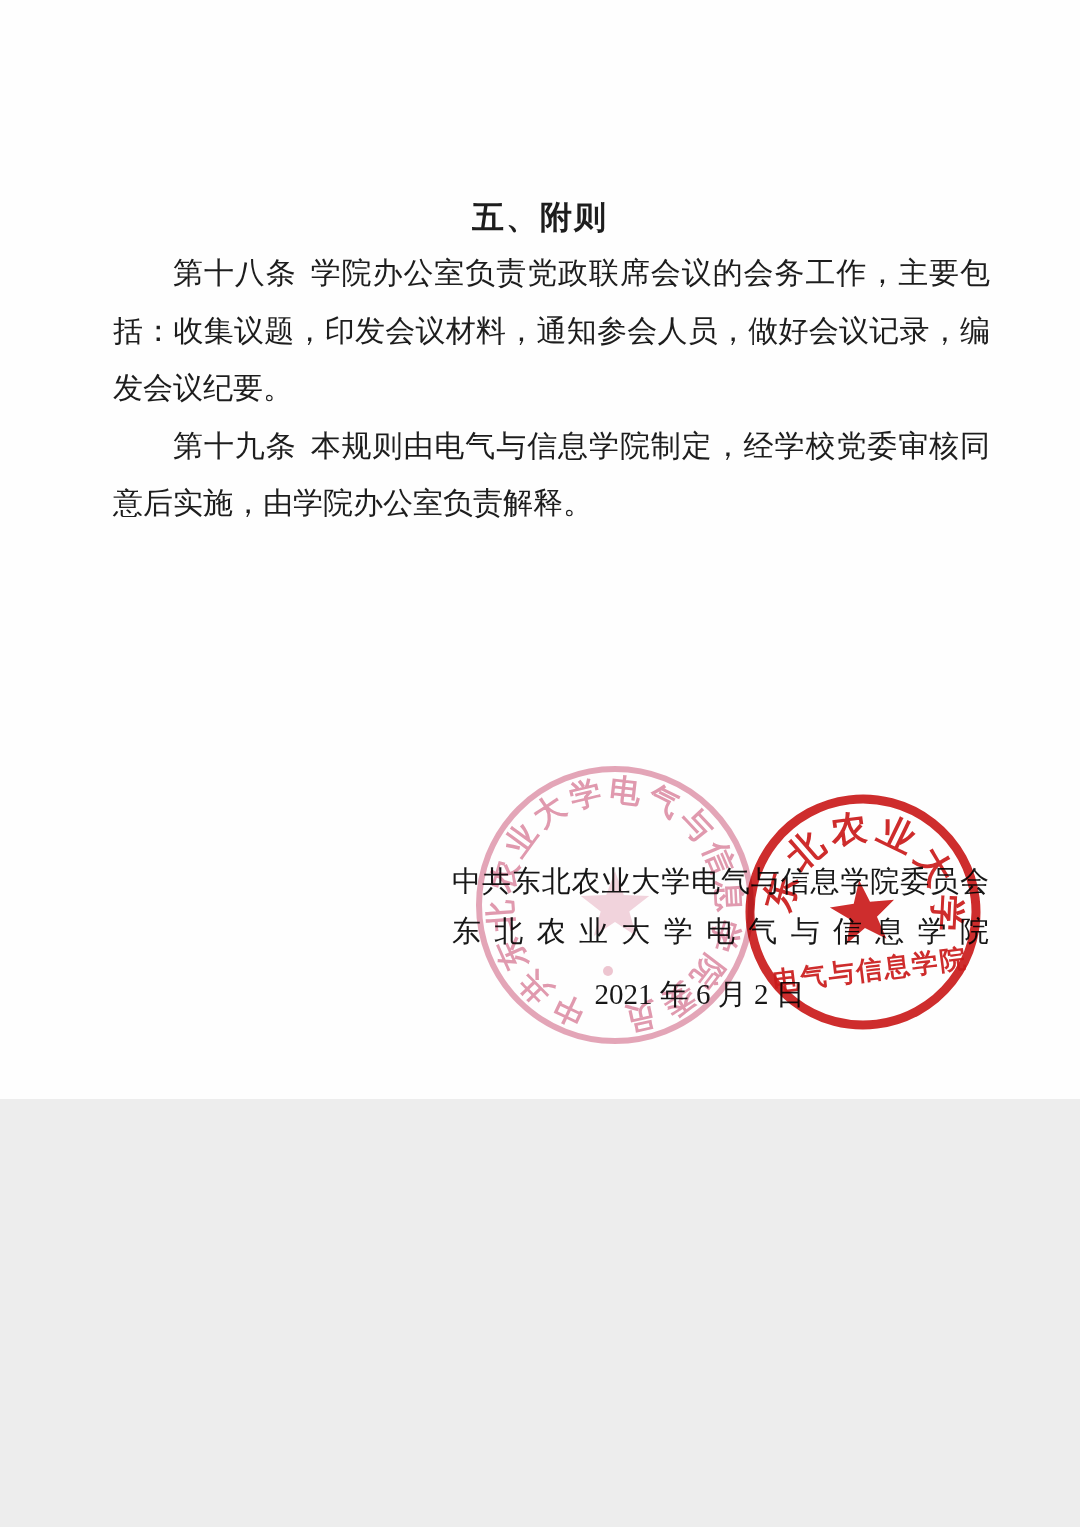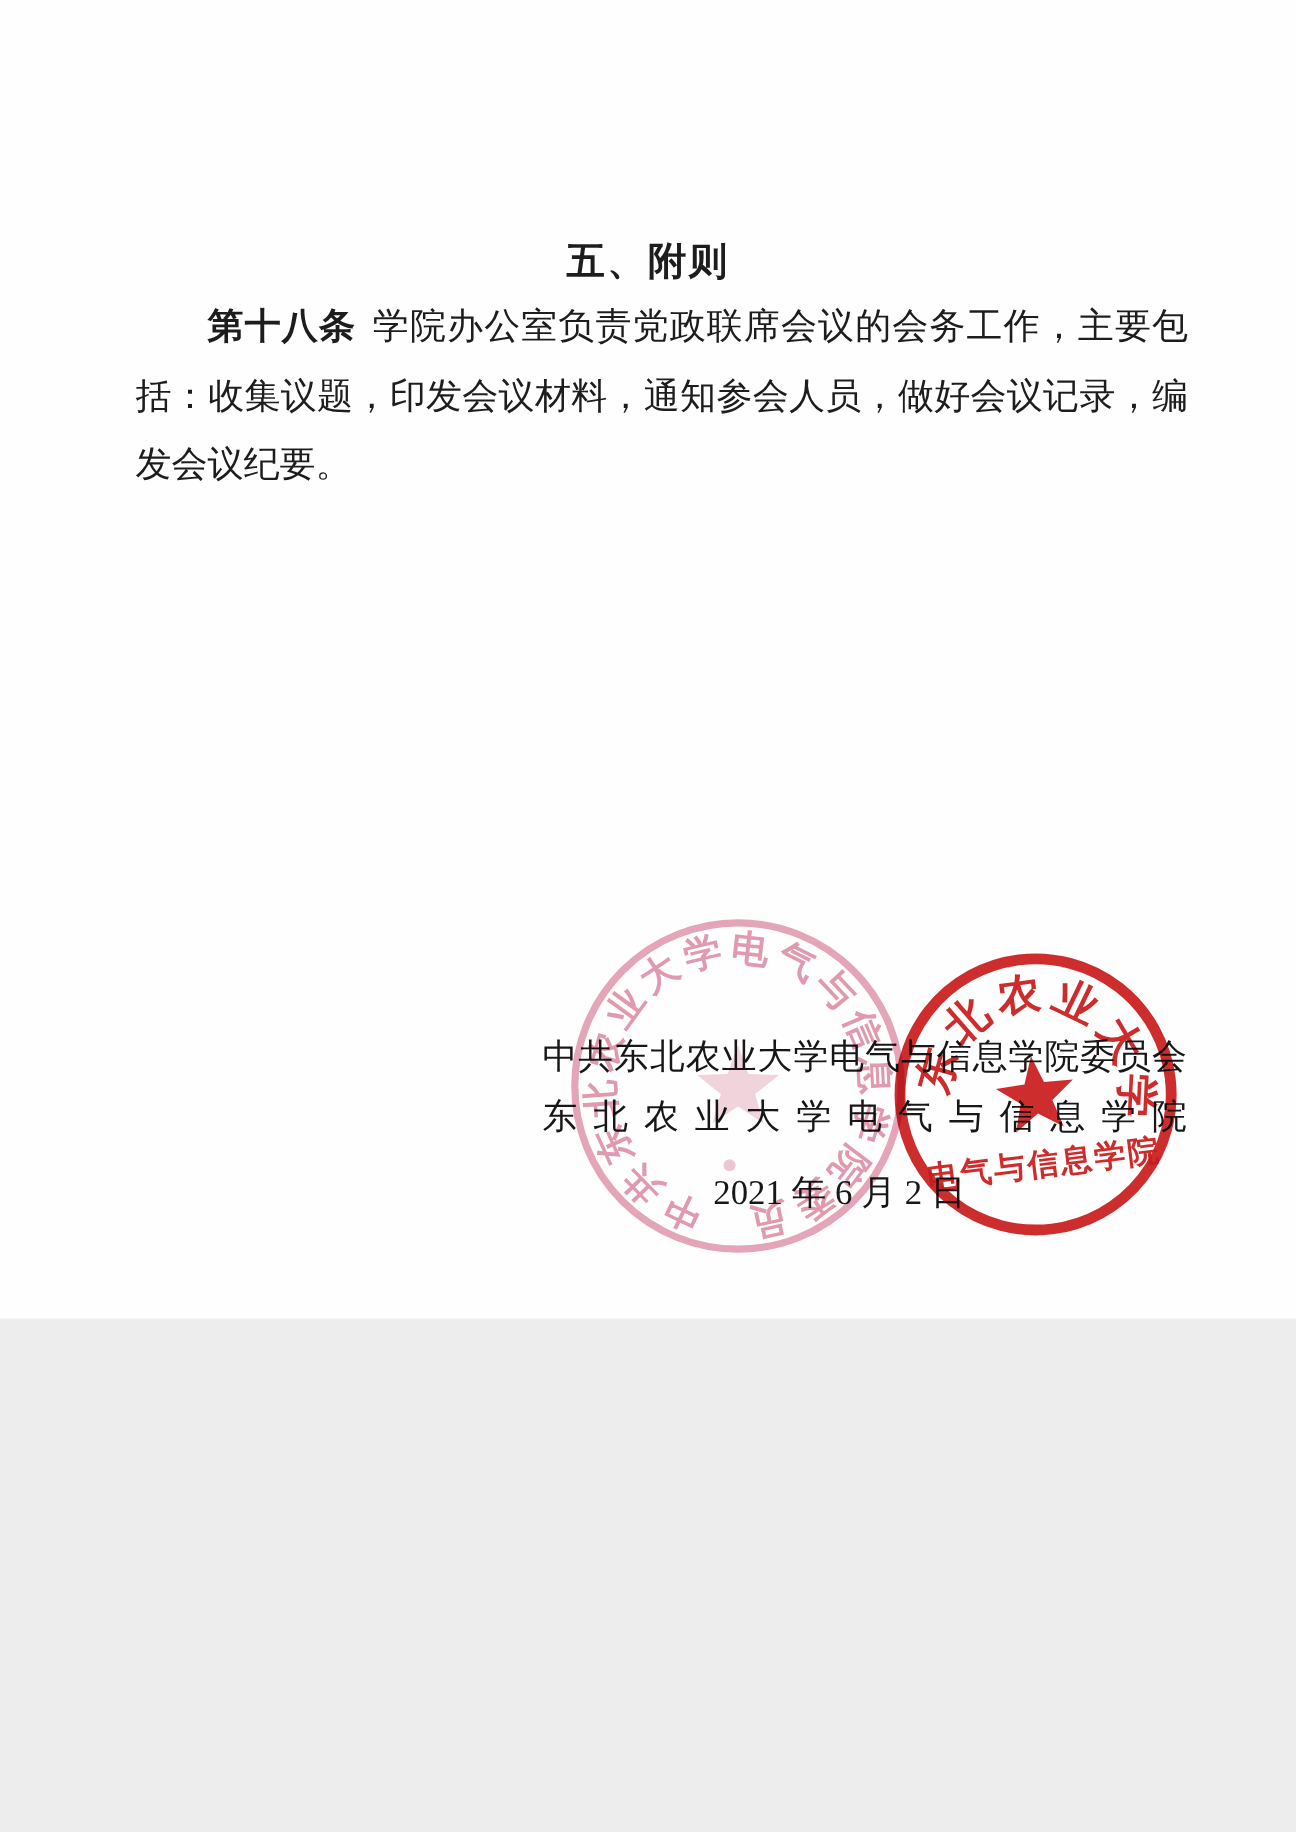--- a/index.html
+++ b/index.html
@@ -14,21 +14,21 @@
     font-family:"Liberation Sans","DejaVu Sans",sans-serif;
     font-weight:700;font-size:32px;letter-spacing:2px;
   }
   .articles{
     margin:10px 0 0 113px;width:877px;
     font-size:30px;line-height:57.5px;text-align:justify;
   }
   .para{text-indent:60px}
   .term{
     font-family:"Liberation Sans","DejaVu Sans",sans-serif;
-    font-weight:700;margin-right:14px;
+    font-weight:400;margin-right:14px;
   }
   .signature{
     position:absolute;top:856px;left:452px;width:537px;
     font-size:29px;line-height:50px;color:#171717;
   }
   .sig-line{text-align:justify;text-align-last:justify}
   .sig-date{margin-top:13px;text-align:center;padding-right:42px}
   .stamp{position:absolute;mix-blend-mode:multiply;pointer-events:none}
   .stamp-left{left:465px;top:755px;width:300px;height:300px}
   .stamp-right{left:733px;top:782px;width:260px;height:260px;transform:rotate(-7deg)}
@@ -40,20 +40,21 @@
 </style>
 </head>
 <body>
 
 <div class="page">
 
   <div class="title">五、附则</div>
 
   <div class="articles">
     <p class="para"><span class="term">第十八条</span><span>学院办公室负责党政联席会议的会务工作，主要包括：收集议题，印发会议材料，通知参会人员，做好会议记录，编发会议纪要。</span></p>
+    <p class="para"><span class="term">第十九条</span><span>本规则由电气与信息学院制定，经学校党委审核同意后实施，由学院办公室负责解释。</span></p>
   </div>
 
   <div class="signature">
     <div class="sig-line">中共东北农业大学电气与信息学院委员会</div>
     <div class="sig-line">东北农业大学电气与信息学院</div>
     <div class="sig-date">2021 年 6 月 2 日</div>
   </div>
 
   <svg class="stamp stamp-left" viewBox="0 0 300 300">
     <circle cx="150" cy="150" r="136" fill="none" stroke-width="6" opacity="0.62" stroke="#d4708d"></circle>

